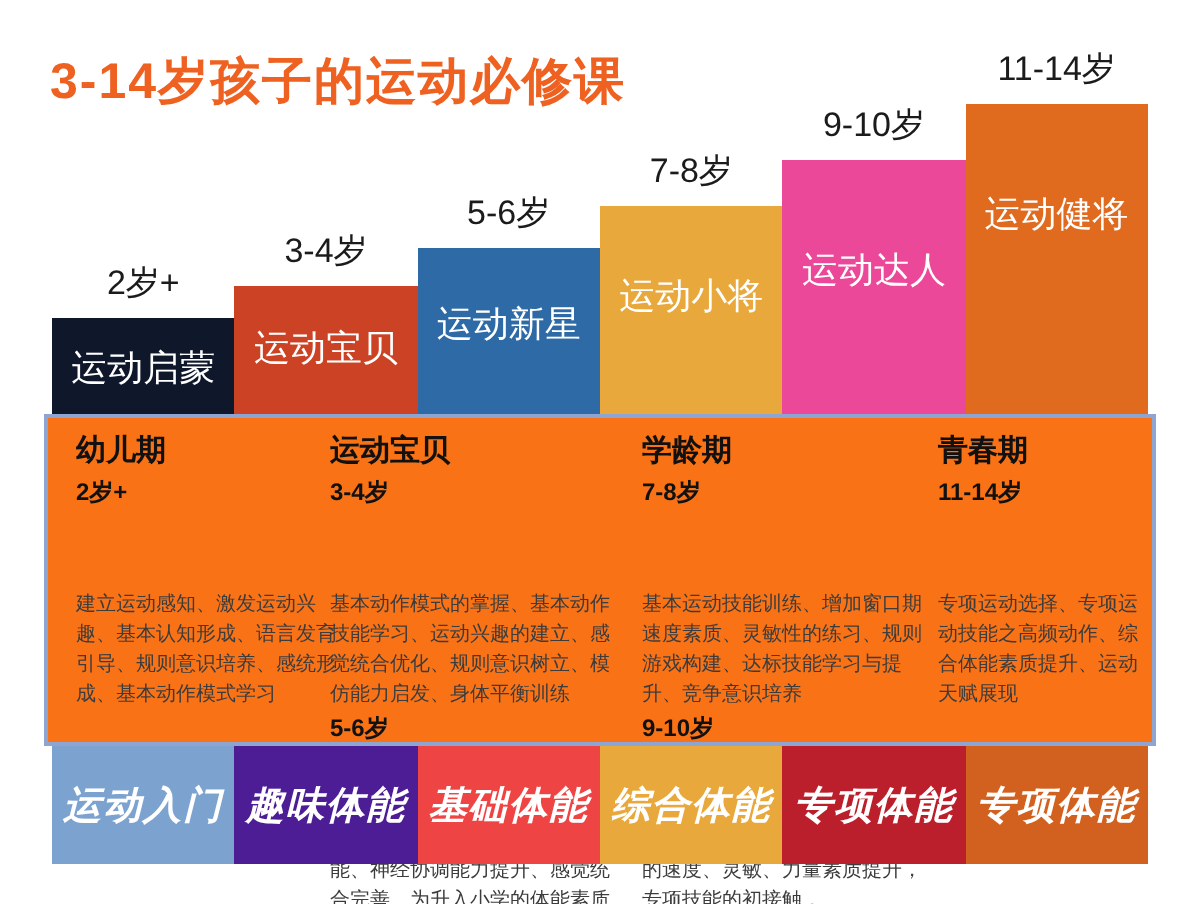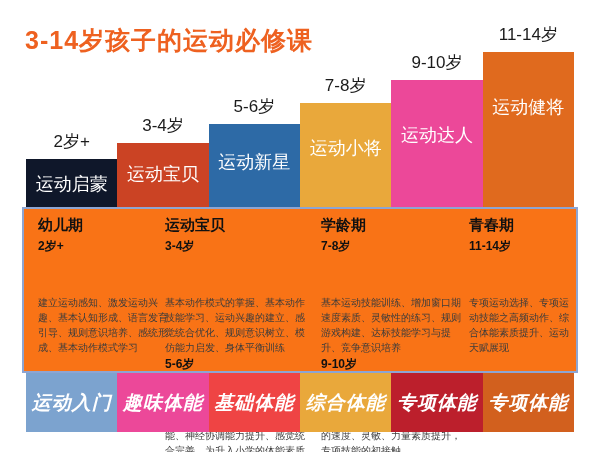--- a/index.html
+++ b/index.html
@@ -106,21 +106,21 @@
       <div class="period">青春期</div>
       <div class="sec-age">11-14岁</div>
       <div class="sec-text">专项运动选择、专项运动技能之高频动作、综合体能素质提升、运动天赋展现</div>
     </div>
   </div>
 
   <div class="band">
     <div class="seg" style="background-color: rgb(124, 163, 207);">
       <span>运动入门</span>
     </div>
-    <div class="seg" style="background-color: #ec4899;">
+    <div class="seg" style="background-color: #4c1d95;">
       <span>趣味体能</span>
     </div>
     <div class="seg" style="background-color: #ef4444;">
       <span>基础体能</span>
     </div>
     <div class="seg" style="background-color: rgb(233, 168, 59);">
       <span>综合体能</span>
     </div>
     <div class="seg" style="background-color: rgb(188, 31, 44);">
       <span>专项体能</span>

